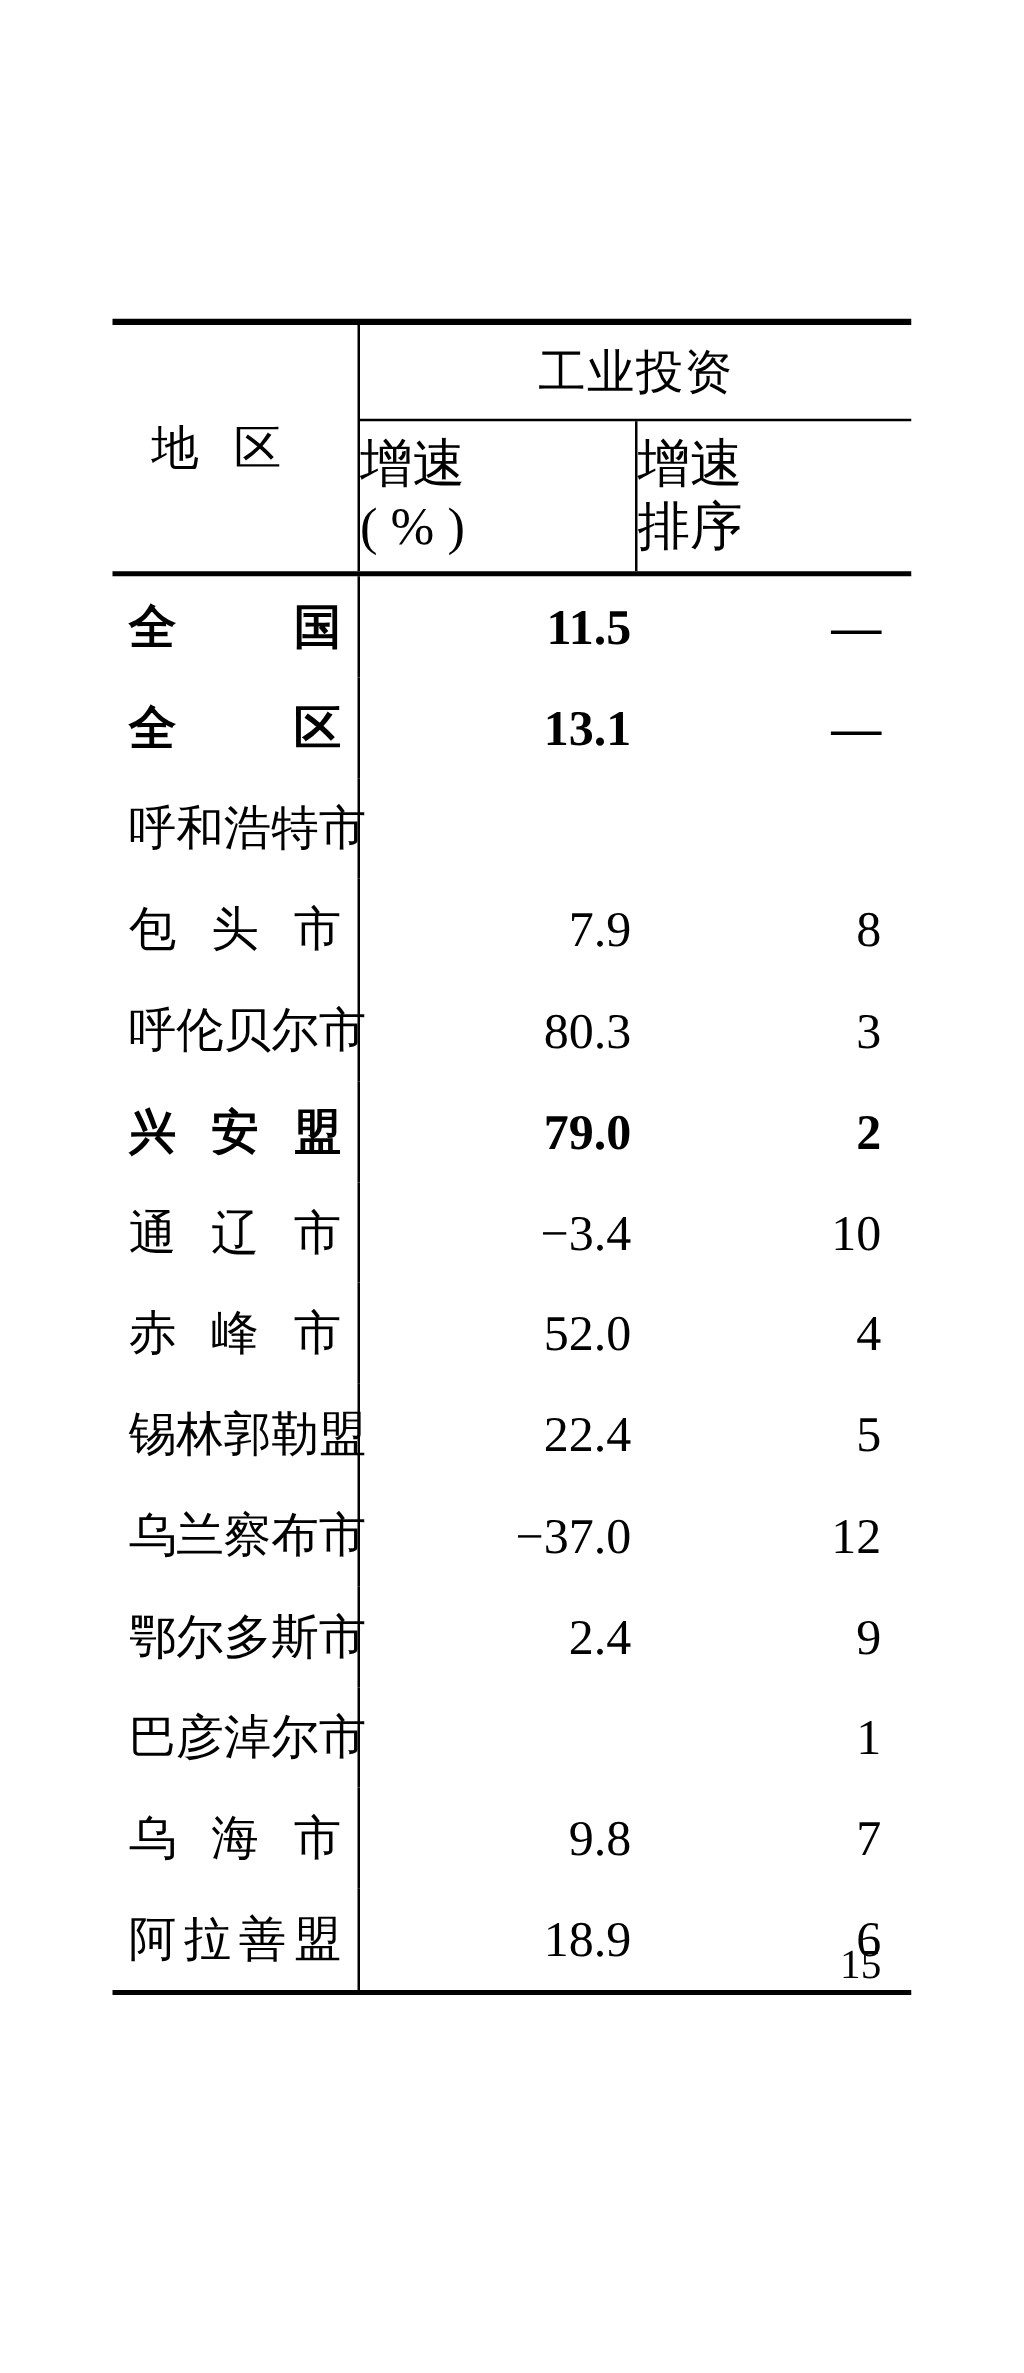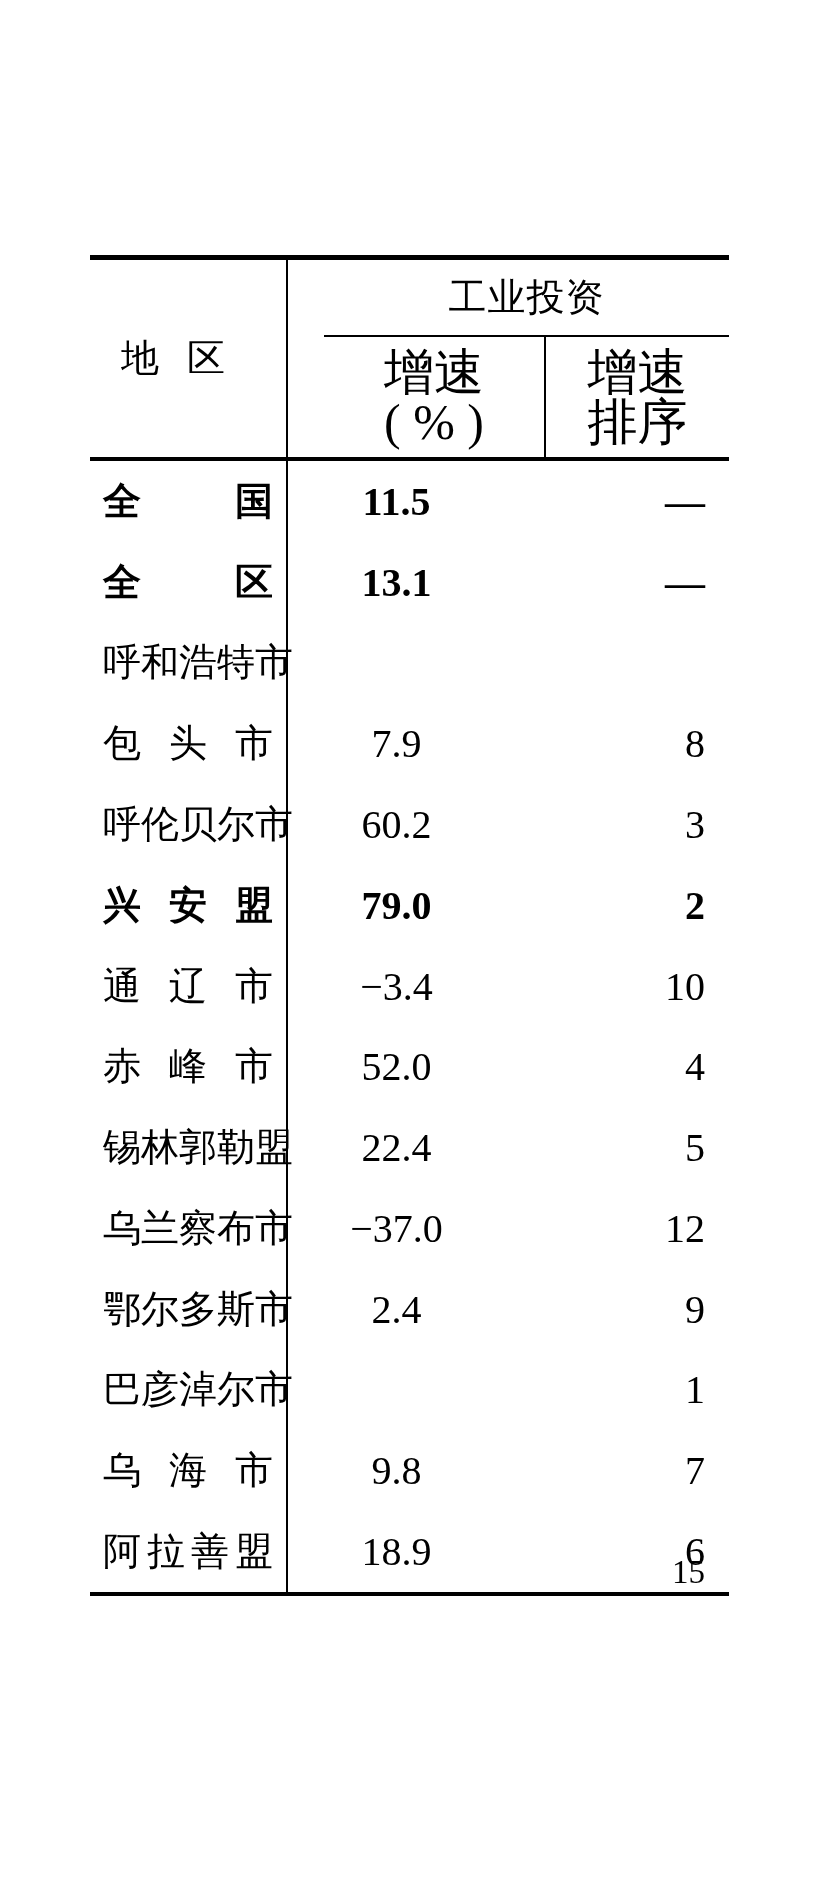--- a/index.html
+++ b/index.html
@@ -33,37 +33,37 @@
     display: flex;
     align-items: center;
     padding-left: 31px;
     font-size: 38px;
   }
   .spread {
     display: inline-flex;
     justify-content: space-between;
   }
   .th-region .spread { width: 104px; }
-  .th-right { flex: 1; display: flex; flex-direction: column; padding-left: 36px; }
+  .th-right { flex: 1; display: flex; flex-direction: column; }
   .th-group {
     height: 75px;
     display: flex;
     align-items: center;
     justify-content: center;
     border-bottom: 2px solid #000;
     font-size: 38px;
     letter-spacing: 1px;
   }
   .th-cols { flex: 1; display: flex; }
   .th-col {
     display: flex;
     flex-direction: column;
-    align-items: center;
+    align-items: flex-start;
     justify-content: center;
-    font-size: 50px;
+    font-size: 42px;
     line-height: 50px;
   }
   .th-col-growth {
     width: 222px;
     box-sizing: border-box;
     border-right: 2px solid #000;
   }
   .th-col-rank { flex: 1; }
   
   .tbody {
@@ -82,21 +82,21 @@
     align-self: stretch;
     display: flex;
     align-items: center;
     padding-left: 13px;
     font-size: 38px;
   }
   .c-region .spread { width: 170px; }
   .c-growth {
     width: 222px;
     box-sizing: border-box;
-    text-align: center;
+    text-align: right;
     padding-right: 5px;
     font-size: 40px;
   }
   .c-rank {
     flex: 1;
     box-sizing: border-box;
     text-align: right;
     padding-right: 24px;
     font-size: 40px;
   }
@@ -183,21 +183,21 @@
         <div class="row">
           <div class="c-region">
             <span class="spread">
               <span>呼</span>
               <span>伦</span>
               <span>贝</span>
               <span>尔</span>
               <span>市</span>
             </span>
           </div>
-          <div class="c-growth">60.2</div>
+          <div class="c-growth">80.3</div>
           <div class="c-rank">3</div>
         </div>
         <div class="row bold">
           <div class="c-region">
             <span class="spread">
               <span>兴</span>
               <span>安</span>
               <span>盟</span>
             </span>
           </div>

